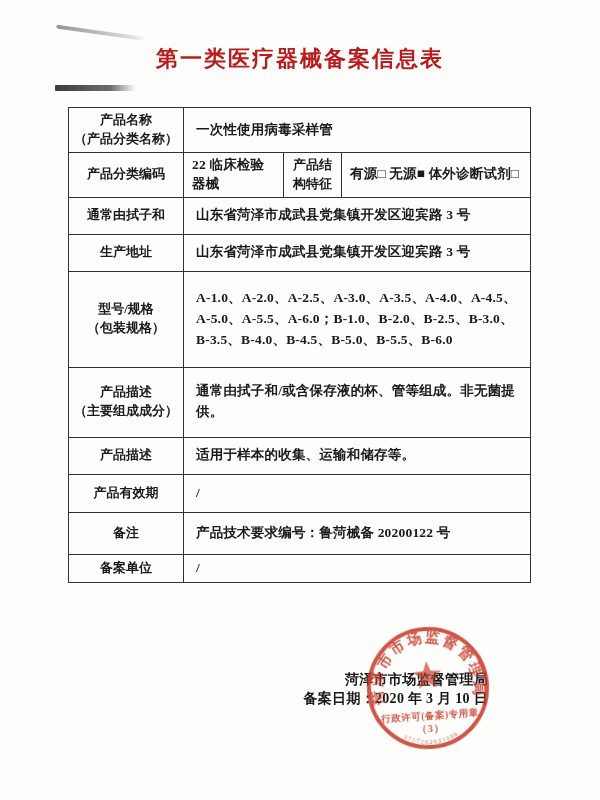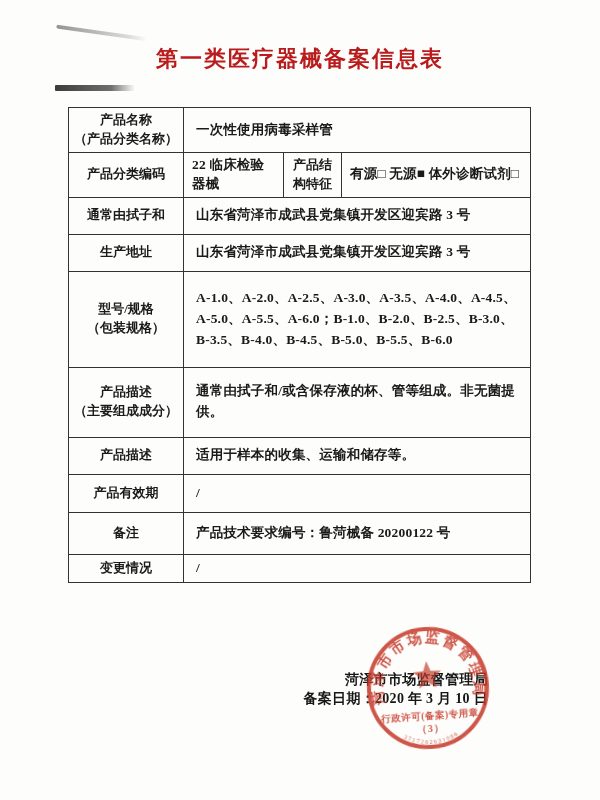--- a/index.html
+++ b/index.html
@@ -129,21 +129,21 @@
     </tr>
     <tr class="r10">
       <td class="lbl">产品有效期</td>
       <td class="val" colspan="3">/</td>
     </tr>
     <tr class="r11">
       <td class="lbl">备注</td>
       <td class="val" colspan="3">产品技术要求编号：鲁菏械备 20200122 号</td>
     </tr>
     <tr class="r13">
-      <td class="lbl">变更情况</td>
+      <td class="lbl">备案单位</td>
       <td class="val" colspan="3">/</td>
     </tr>
   </tbody>
     </table>
 
   <div class="filing-overlay">
     <div>菏泽市市场监督管理局</div>
     <div>备案日期：2020 年 3 月 10 日</div>
   </div>
 

